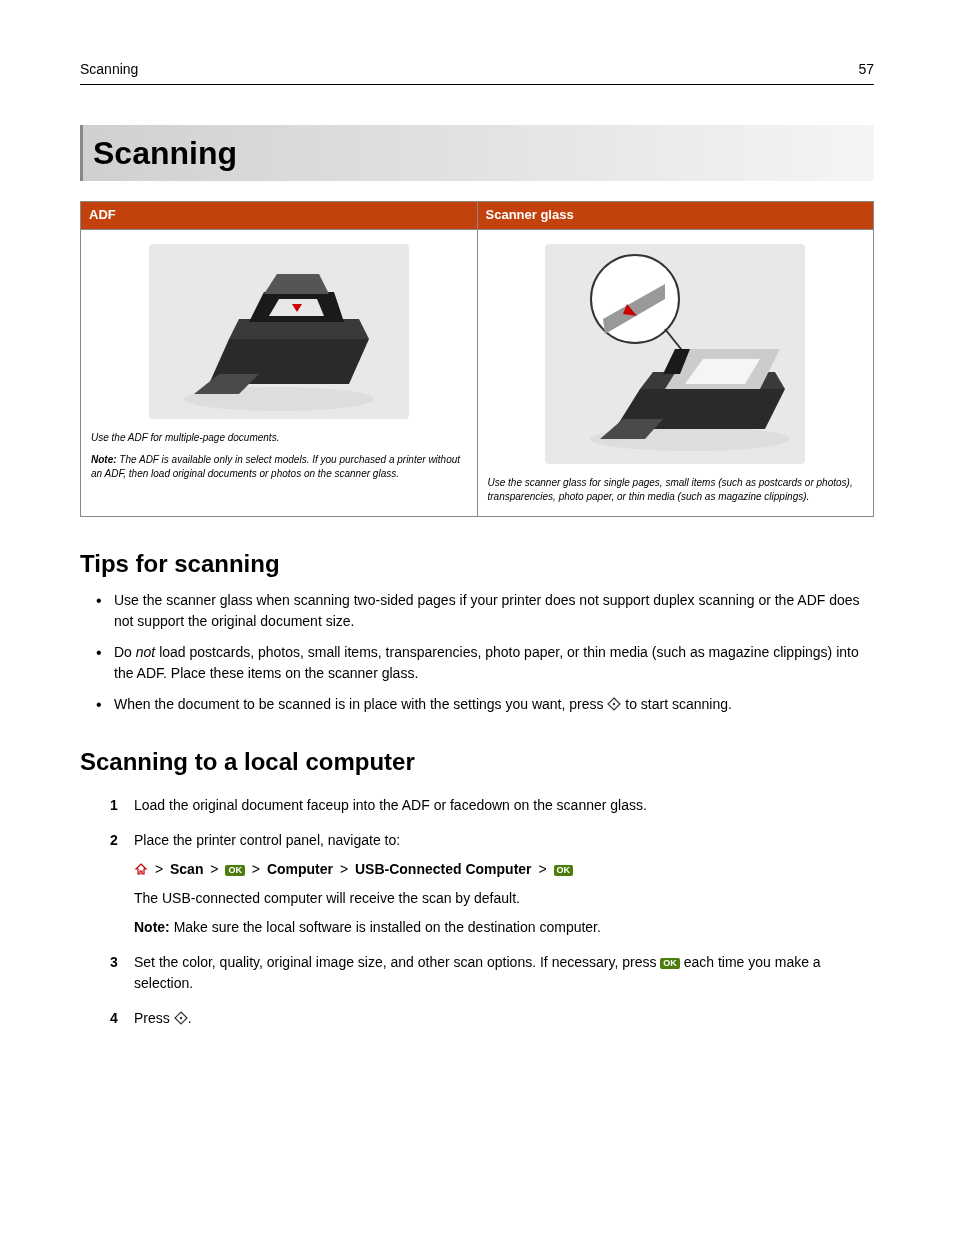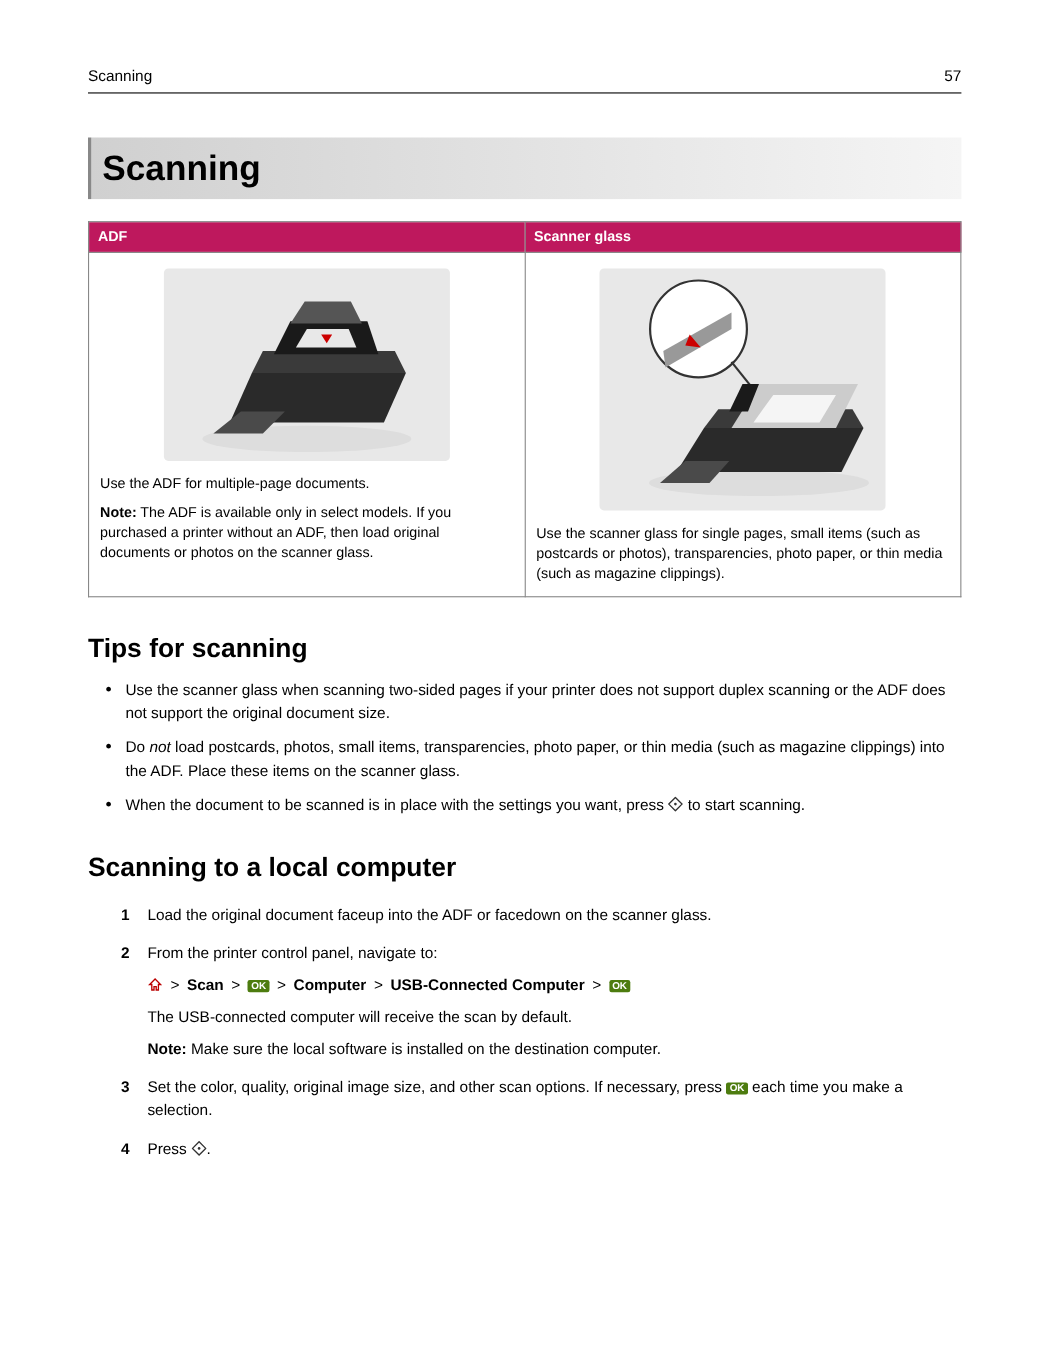--- a/index.html
+++ b/index.html
@@ -27,34 +27,35 @@
     padding: 6px 10px;
     background: linear-gradient(to right, #d0d0d0, #f5f5f5);
     border-left: 3px solid #888;
   }
   table.compare {
     width: 100%;
     border-collapse: collapse;
     margin-bottom: 30px;
   }
   table.compare th {
-    background: #be185d;
+    background: #c2410c;
     color: #fff;
     text-align: left;
     padding: 4px 8px;
     font-weight: bold;
     border: 1px solid #888;
     font-size: 13px;
   }
   table.compare td {
     border: 1px solid #888;
     padding: 8px 10px 12px 10px;
     vertical-align: top;
     width: 50%;
-    font-size: 13px;
+    font-size: 10px;
+    font-style: italic;
   }
   .img-placeholder {
     width: 260px;
     height: 175px;
     margin: 6px auto 12px auto;
     display: block;
     background: #e8e8e8;
     border-radius: 4px;
     position: relative;
   }
@@ -194,21 +195,21 @@
           <polygon points="7,1 13,7 7,13 1,7" fill="none" stroke="#333" stroke-width="1.2"></polygon>
           <circle cx="7" cy="7" r="1.2" fill="#333"></circle>
         </svg></span><span> to start scanning.</span>
   </li>
 </ul>
 
 <h2 class="section">Scanning to a local computer</h2>
 <ol class="steps">
   <li>Load the original document faceup into the ADF or facedown on the scanner glass.</li>
   <li>
-    <span>From the printer control panel, navigate to:</span>
+    <span>Place the printer control panel, navigate to:</span>
     <div class="nav-path">
       <span class="icon-inline icon-home"><svg viewBox="0 0 14 14">
             <polygon points="7,2 12,7 10,7 10,12 8,12 8,9 6,9 6,12 4,12 4,7 2,7" fill="none" stroke="#b00" stroke-width="1.2"></polygon>
           </svg></span>
       <span class="sep">&gt;</span>
       <span class="bold">Scan</span>
       <span class="sep">&gt;</span>
       <span class="icon-ok">OK</span>
       <span class="sep">&gt;</span>
       <span class="bold">Computer</span>

